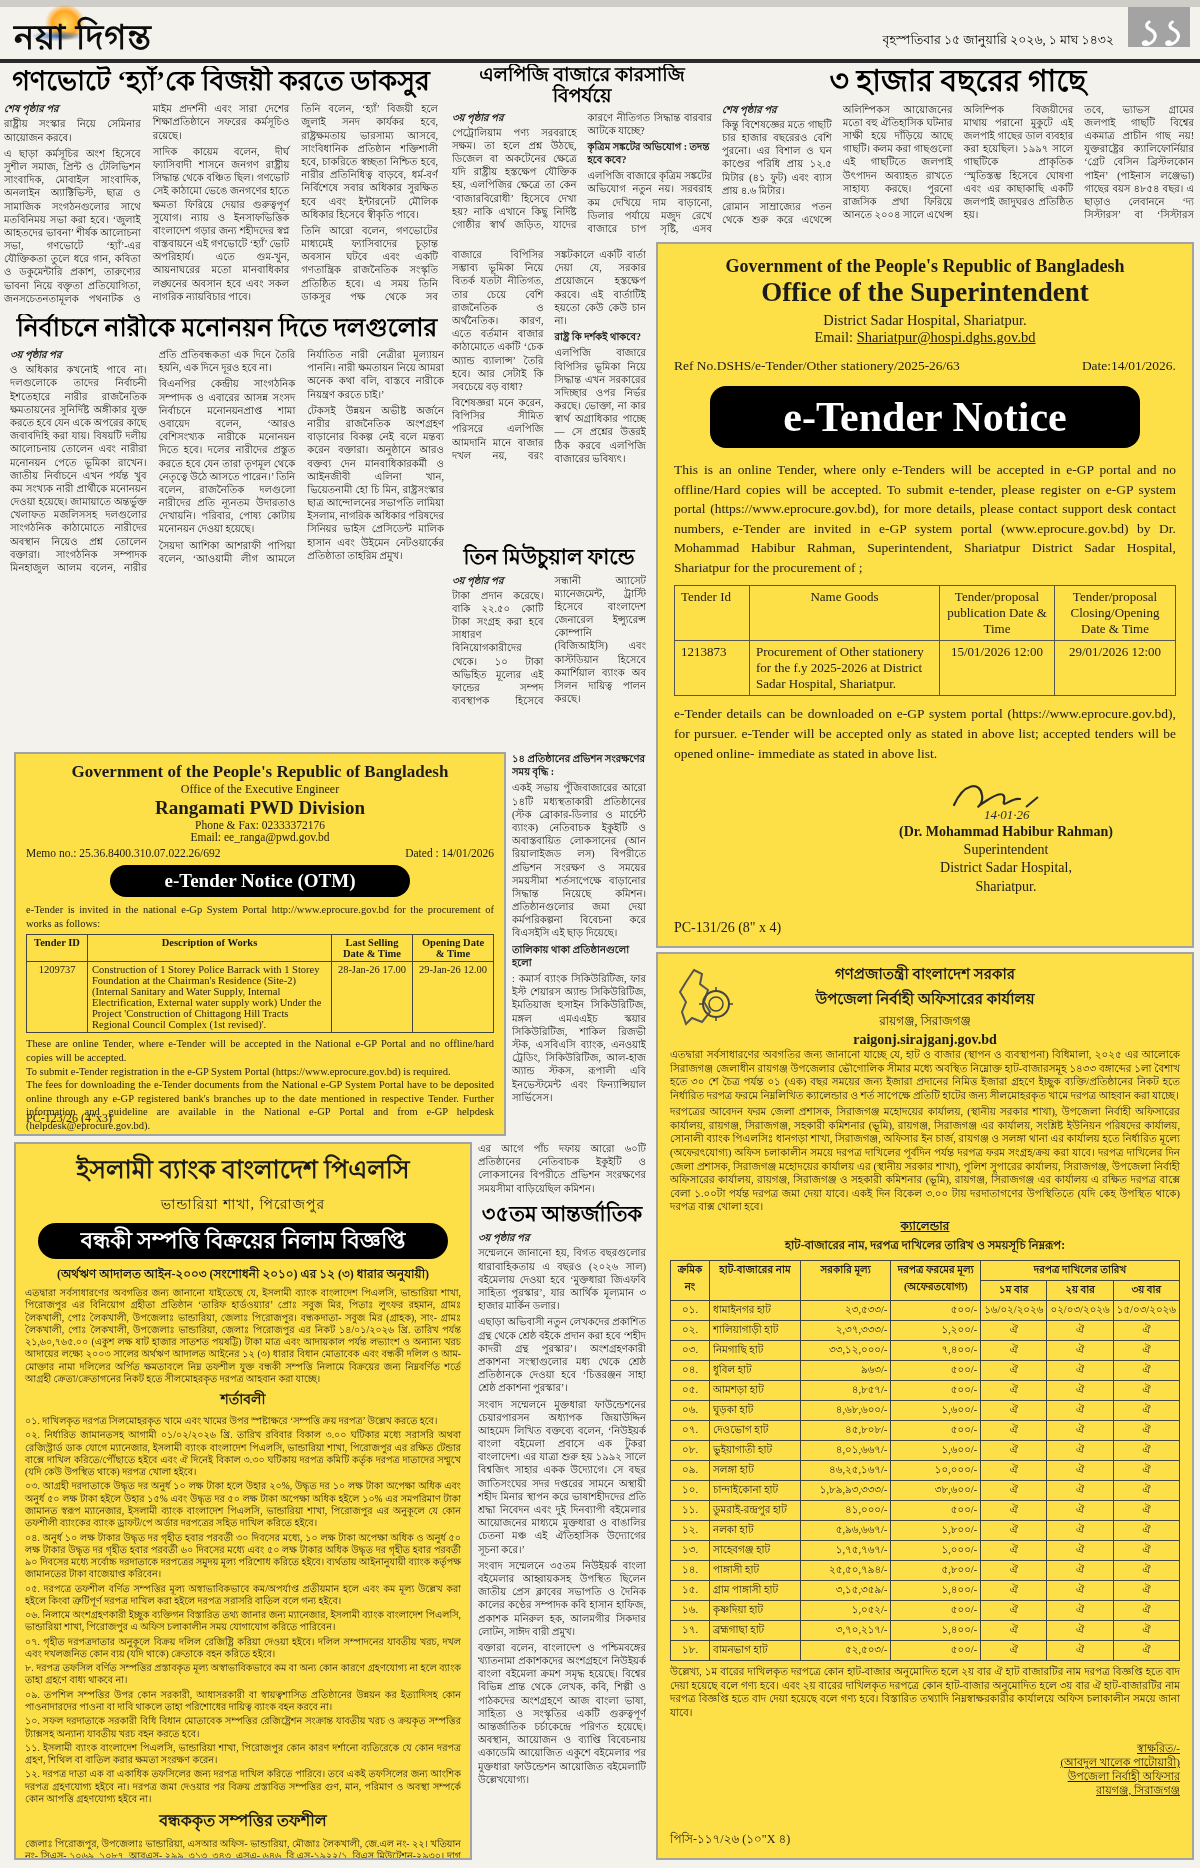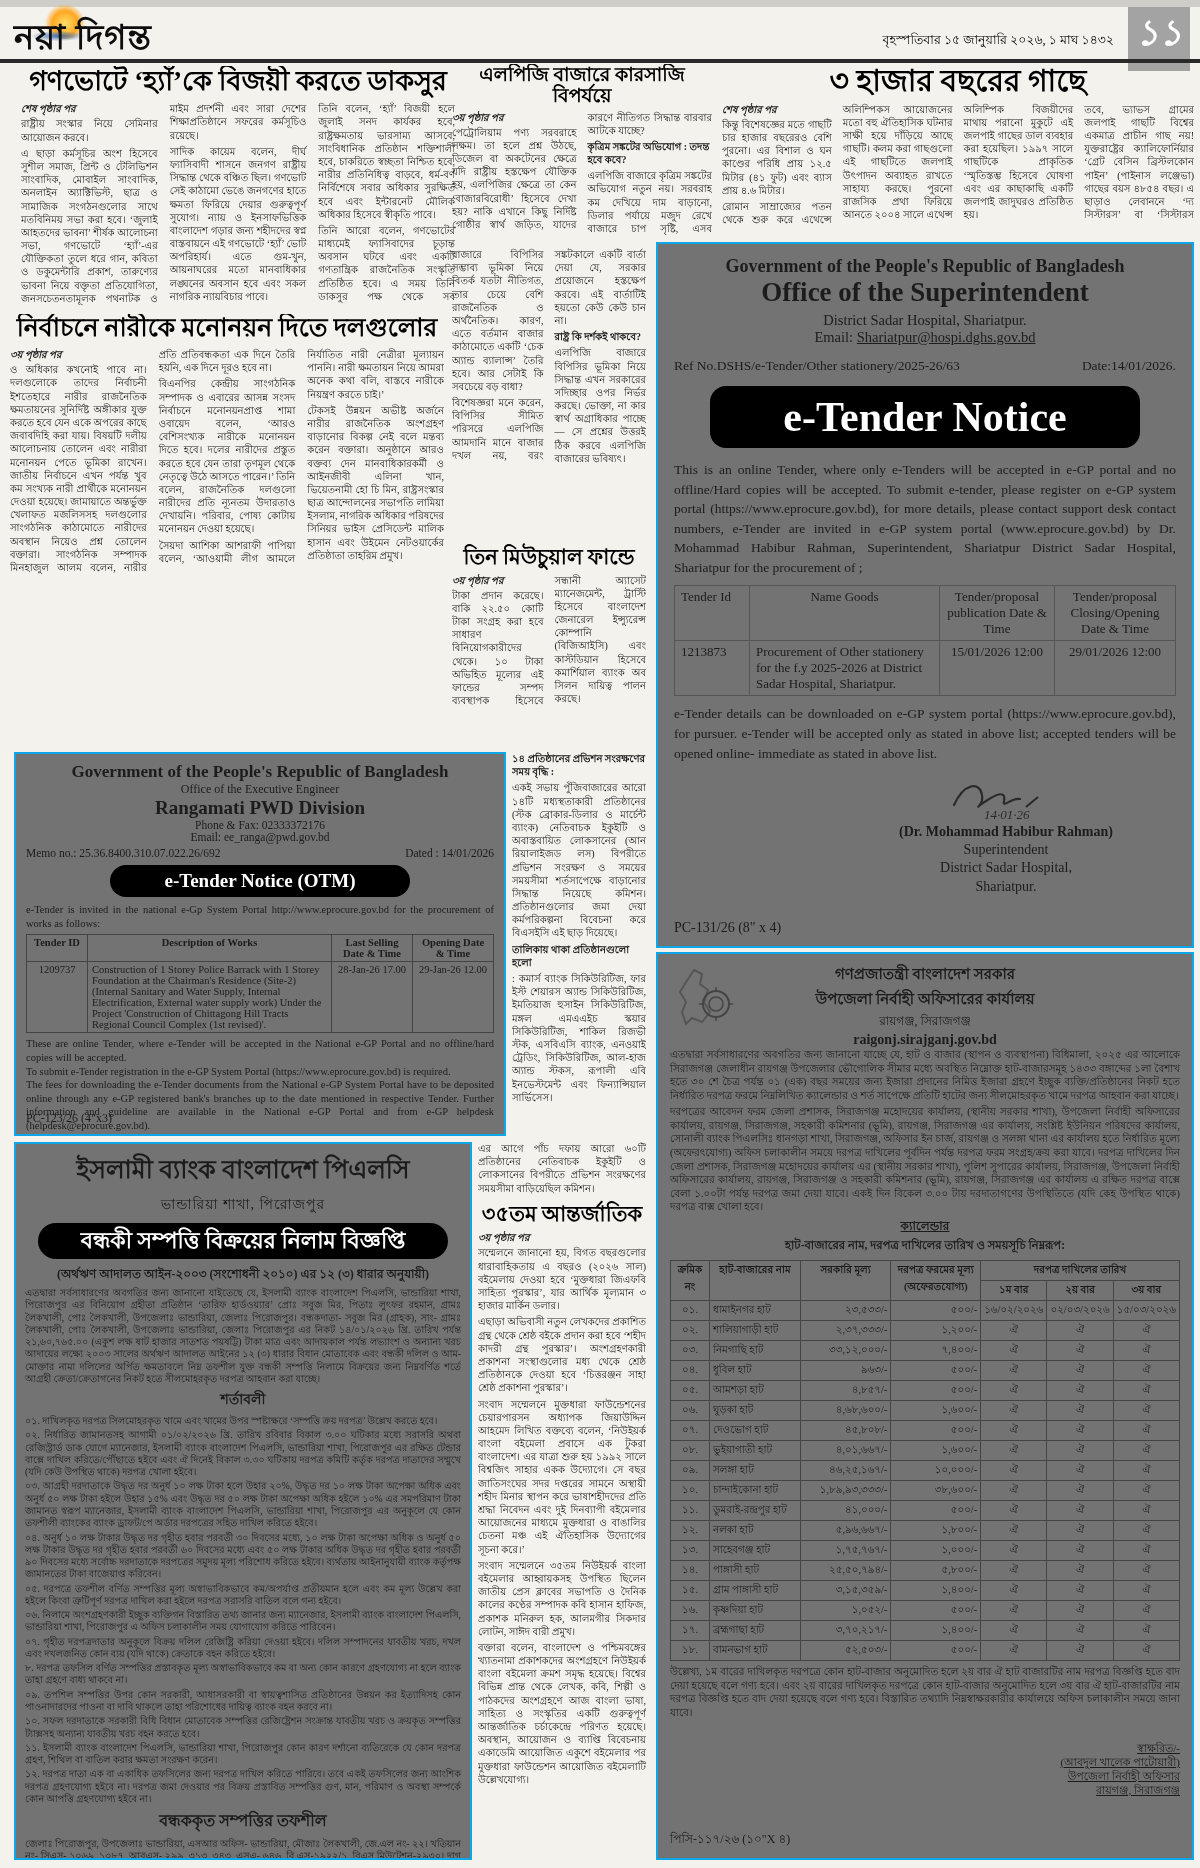--- a/index.html
+++ b/index.html
@@ -9,34 +9,34 @@
   .topstrip{left:0;top:0;width:1200px;height:7px;background:#cfcdc8;}
   
   .mast{left:0;top:7px;width:1200px;height:52px;background:#f4f2ed;}
   .logo{position:absolute;left:14px;top:4px;font-size:34px;font-weight:bold;color:#0d0d0d;letter-spacing:1px;}
   .logo .flame{position:absolute;left:30px;top:-6px;width:42px;height:34px;border-radius:50%;
     background:radial-gradient(circle at 50% 55%,#ffe06a 0%,#ffa722 45%,rgba(255,167,34,0) 72%);z-index:0;}
   .logo .wave{position:absolute;left:18px;top:20px;width:52px;height:10px;border-radius:50%;
     background:radial-gradient(ellipse at 50% 50%,#3d6fb4 0%,rgba(61,111,180,0) 75%);z-index:0;}
   .logo span.t{position:relative;z-index:2;}
   .dateline{position:absolute;right:86px;top:24px;font-size:12.5px;color:#000000;}
-  .pagebox{position:absolute;right:10px;top:0px;width:62px;height:64px;background:#a3a3a3;color:#fff;
+  .pagebox{position:absolute;right:10px;top:0px;width:62px;height:40px;background:#a3a3a3;color:#fff;
     text-align:center;font-size:36px;font-style:italic;font-weight:bold;line-height:52px;}
   .mastrule{left:0;top:59px;width:1200px;height:4px;background:#2a2a2a;}
   
   .hl{font-weight:bold;color:#000;text-align:center;line-height:1.12;}
   .body{font-size:10px;line-height:1.32;text-align:justify;color:#191919;}
   .body p{margin:0 0 3px 0;}
   .body p.lead{font-weight:bold;font-style:italic;margin-bottom:2px;}
   .body p.sub{font-weight:bold;text-align:left;}
   .cols2{column-count:2;column-gap:11px;}
   .cols3{column-count:3;column-gap:12px;}
   .cols4{column-count:4;column-gap:11px;}
   
-  .notice{border:2px solid #0ea5e9;background:#737373;padding:8px 10px;overflow:hidden;}
+  .notice{border:2px solid #a3a3a3;background:#fde047;padding:8px 10px;overflow:hidden;}
   .pill{background:#000;color:#fff;font-weight:bold;text-align:center;margin:6px auto;}
   .ctr{text-align:center;}
   .b{font-weight:bold;} .u{text-decoration:underline;}
   table{border-collapse:collapse;width:100%;}
   .ntable th,.ntable td{border:1px solid #444;padding:2px 4px;vertical-align:top;}
   .ntable th{font-weight:bold;text-align:center;}
   
   .rg-line1{font-size:17px;} .rg-line2{font-size:12px;} .rg-line3{font-size:19px;}
   .rg-small{font-size:11.5px;}
   .memo-row{display:flex;justify-content:space-between;font-size:11.5px;margin-top:4px;gap:45px;}
@@ -79,21 +79,21 @@
   <div class="logo">
     <span class="flame"></span>
     <span class="wave"></span>
     <span class="t">নয়া দিগন্ত</span>
   </div>
   <div class="dateline">বৃহস্পতিবার ১৫ জানুয়ারি ২০২৬, ১ মাঘ ১৪৩২</div>
   <div class="pagebox">১১</div>
 </div>
 <div class="abs mastrule"></div>
 
-<div class="abs" style="left:21px;top:66px;width:434px;height:244px;overflow:hidden;">
+<div class="abs" style="left:4px;top:66px;width:434px;height:244px;overflow:hidden;">
   <div class="hl" style="font-size:27px;white-space:nowrap;">গণভোটে ‘হ্যাঁ’কে বিজয়ী করতে ডাকসুর</div>
   <div class="body cols3" style="height:204px;margin-top:6px;">
 
   <p class="lead">শেষ পৃষ্ঠার পর</p>
       <p class="p">রাষ্ট্রীয় সংস্কার নিয়ে সেমিনার আয়োজন করবে।</p>
       <p class="p">এ ছাড়া কর্মসূচির অংশ হিসেবে সুশীল সমাজ, প্রিন্ট ও টেলিভিশন সাংবাদিক, মোবাইল সাংবাদিক, অনলাইন অ্যাক্টিভিস্ট, ছাত্র ও সামাজিক সংগঠনগুলোর সাথে মতবিনিময় সভা করা হবে। ‘জুলাই আহতদের ভাবনা’ শীর্ষক আলোচনা সভা, গণভোটে ‘হ্যাঁ’-এর যৌক্তিকতা তুলে ধরে গান, কবিতা ও ডকুমেন্টারি প্রকাশ, তারুণ্যের ভাবনা নিয়ে বক্তৃতা প্রতিযোগিতা, জনসচেতনতামূলক পথনাটক ও মাইম প্রদর্শনী এবং সারা দেশের শিক্ষাপ্রতিষ্ঠানে সফরের কর্মসূচিও রয়েছে।</p>
       <p class="p">সাদিক কায়েম বলেন, দীর্ঘ ফ্যাসিবাদী শাসনে জনগণ রাষ্ট্রীয় সিদ্ধান্ত থেকে বঞ্চিত ছিল। গণভোট সেই কাঠামো ভেঙে জনগণের হাতে ক্ষমতা ফিরিয়ে দেয়ার গুরুত্বপূর্ণ সুযোগ। ন্যায় ও ইনসাফভিত্তিক বাংলাদেশ গড়ার জন্য শহীদদের স্বপ্ন বাস্তবায়নে এই গণভোটে ‘হ্যাঁ’ ভোট অপরিহার্য। এতে গুম-খুন, আয়নাঘরের মতো মানবাধিকার লঙ্ঘনের অবসান হবে এবং সকল নাগরিক ন্যায়বিচার পাবে।</p>
       <p class="p">তিনি বলেন, ‘হ্যাঁ’ বিজয়ী হলে জুলাই সনদ কার্যকর হবে, রাষ্ট্রক্ষমতায় ভারসাম্য আসবে, সাংবিধানিক প্রতিষ্ঠান শক্তিশালী হবে, চাকরিতে স্বচ্ছতা নিশ্চিত হবে, নারীর প্রতিনিধিত্ব বাড়বে, ধর্ম-বর্ণ নির্বিশেষে সবার অধিকার সুরক্ষিত হবে এবং ইন্টারনেট মৌলিক অধিকার হিসেবে স্বীকৃতি পাবে।</p>
       <p class="p">তিনি আরো বলেন, গণভোটের মাধ্যমেই ফ্যাসিবাদের চূড়ান্ত অবসান ঘটবে এবং একটি গণতান্ত্রিক রাজনৈতিক সংস্কৃতি প্রতিষ্ঠিত হবে। এ সময় তিনি ডাকসুর পক্ষ থেকে সব ফ্যাসিবাদবিরোধী রাজনৈতিক দল, ছাত্রসংগঠন ও জনতাকে গণভোটে ‘হ্যাঁ’ ভোটের পক্ষে ঐক্যবদ্ধ আন্দোলনের আহ্বান জানান।</p>
     </div>

